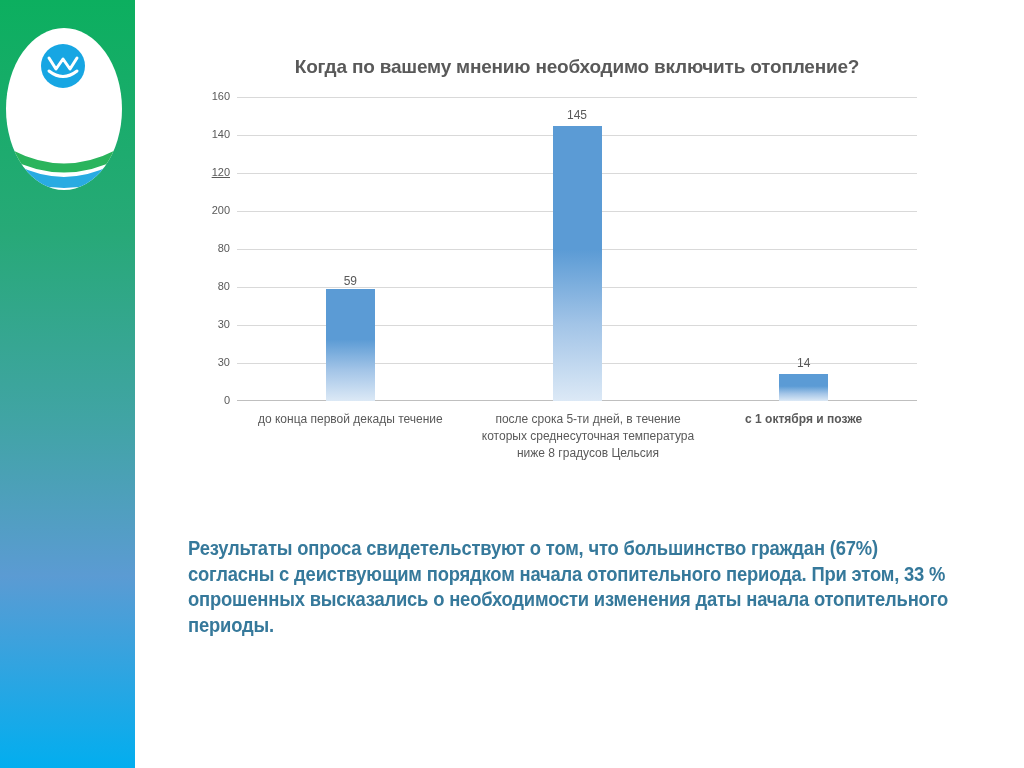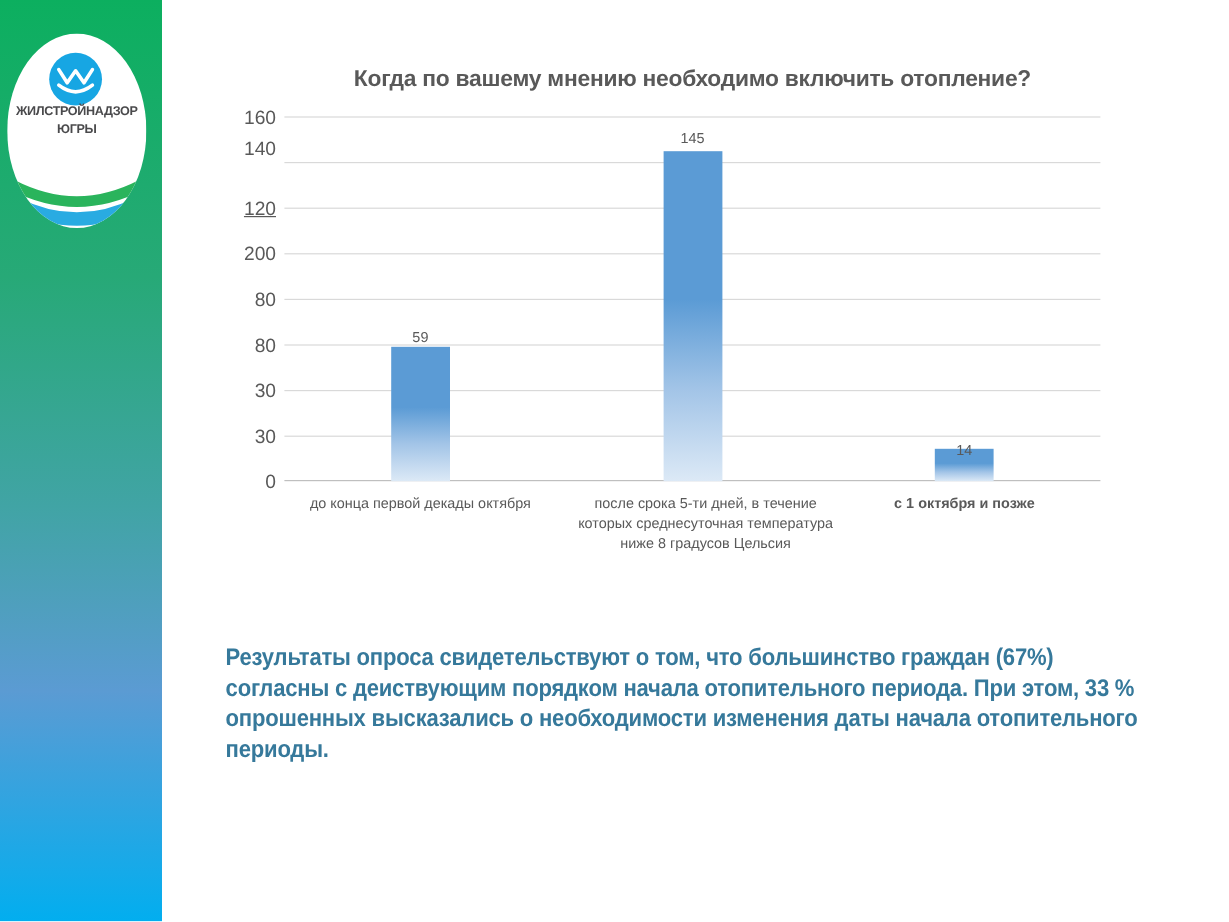--- a/index.html
+++ b/index.html
@@ -23,21 +23,21 @@
   #chart{position:absolute;left:190px;top:40px;width:740px;height:440px;}
   #chart-title{
     position:absolute;left:47px;top:2px;width:680px;text-align:center;
     font-weight:bold;font-size:19px;color:var(--text-gray,#595959);letter-spacing:-0.2px;margin-top:14px;
   }
   #plot{position:absolute;left:47px;top:57px;width:680px;height:304px;}
   .gridline{position:absolute;left:0;right:0;height:1px;background:var(--grid-color,#d9d9d9);}
   .gridline.axis{background:var(--axis-color,#bfbfbf);}
   .ytick{
     position:absolute;left:0;width:40px;text-align:right;
-    font-size:16px;color:var(--text-gray,#595959);
+    font-size:11px;color:var(--text-gray,#595959);
   }
   .bar{
     position:absolute;
     background:linear-gradient(180deg,var(--bar-color,#5b9bd5) 0%,var(--bar-color,#5b9bd5) 45%,#a2c4e7 72%,var(--bar-fade,#dce9f6) 100%);
   }
   .val{
     position:absolute;width:60px;text-align:center;
     font-size:12px;color:var(--text-gray,#595959);
   }
   .cat{
@@ -70,24 +70,20 @@
         <g clip-path="url(#lc)">
           <path d="M4 126 Q58 154 112 126" fill="none" style="stroke:var(--arc-green,#2ab45c)" stroke-width="9"></path>
           <path d="M6 141 Q58 168 110 141" fill="none" style="stroke:var(--arc-blue,#29abe2)" stroke-width="11"></path>
         </g>
         <circle cx="57" cy="38" r="22" style="fill:var(--emblem-blue,#17a6e3)"></circle>
         <g stroke="#ffffff" stroke-width="3" fill="none" stroke-linecap="round" stroke-linejoin="round">
           <path d="M43 30 L50 41 L57 31 L64 41 L71 30"></path>
           <path d="M43 43 Q57 54 71 43"></path>
         </g>
       </svg>
-      <div class="logo-text">
-        <div>ЖИЛСТРОЙНАДЗОР</div>
-        <div>ЮГРЫ</div>
-      </div>
     </div>
   </aside>
 
   <main>
     <div id="chart">
       <div id="chart-title">Когда по вашему мнению необходимо включить отопление?</div>
       <div id="plot">
           <div class="gridline axis" style="top: 303px;"></div>
           <div class="gridline" style="top: 266px;"></div>
           <div class="gridline" style="top: 228px;"></div>
@@ -101,27 +97,27 @@
           <div class="bar" style="left: 315.5px; top: 28.5px; width: 49px; height: 275.5px;"></div>
           <div class="bar" style="left: 542.167px; top: 277.4px; width: 49px; height: 26.6px;"></div>
         </div>
     <div class="ytick" style="top: 354px;">0</div>
         <div class="ytick" style="top: 316px;">30</div>
         <div class="ytick" style="top: 278px;">30</div>
         <div class="ytick" style="top: 240px;">80</div>
         <div class="ytick" style="top: 202px;">80</div>
         <div class="ytick" style="top: 164px;">200</div>
         <div class="ytick" style="top: 126px; text-decoration: underline;">120</div>
-        <div class="ytick" style="top: 76px;">140</div>
+        <div class="ytick" style="top: 88px;">140</div>
         <div class="ytick" style="top: 50px;">160</div>
         <div class="val" style="left: 130.333px; top: 234px;">59</div>
-        <div class="cat" style="left: 49.3333px; top: 371px; width: 222px;">до конца первой декады октября</div>
+        <div class="cat" style="left: 49.3333px; top: 371px; width: 222px;">до конца первой декады течение</div>
         <div class="val" style="left: 357px; top: 67.5px;">145</div>
         <div class="cat" style="left: 276px; top: 371px; width: 222px; margin-left: 11px;">после срока 5-ти дней, в течение которых среднесуточная температура ниже 8 градусов Цельсия</div>
-        <div class="val" style="left: 583.667px; top: 316.4px; margin-top: 12px;">14</div>
+        <div class="val" style="left: 583.667px; top: 316.4px;">14</div>
         <div class="cat" style="left: 502.667px; top: 371px; width: 222px; font-weight: bold;">с 1 октября и позже</div>
       </div>
 
     <div id="conclusion">
       <div class="cline">Результаты опроса свидетельствуют о том, что большинство граждан (67%)</div>
       <div class="cline">согласны с деиствующим порядком начала отопительного периода. При этом, 33 %</div>
       <div class="cline">опрошенных высказались о необходимости изменения даты начала отопительного</div>
       <div class="cline">периоды.</div>
     </div>
   </main>

